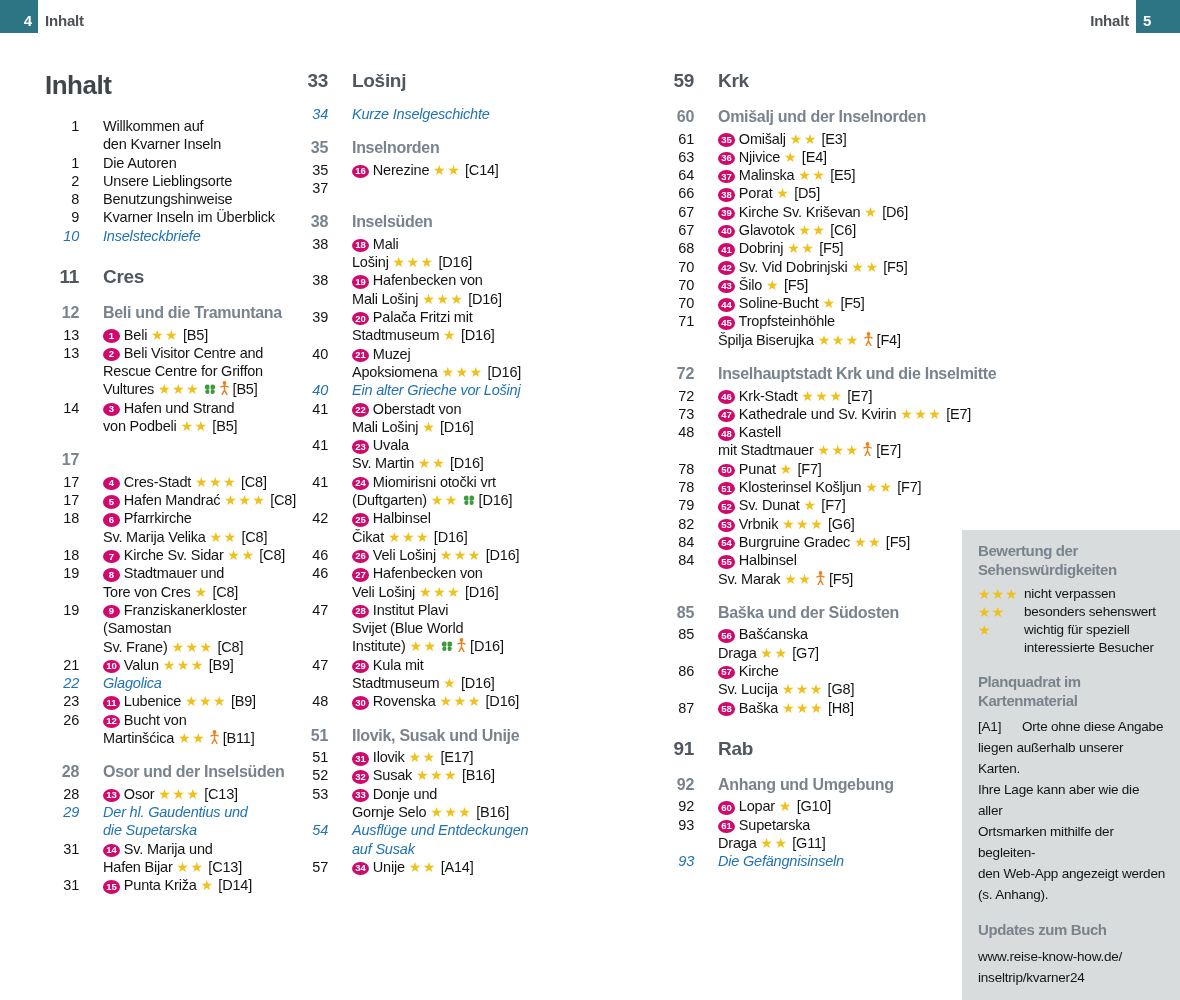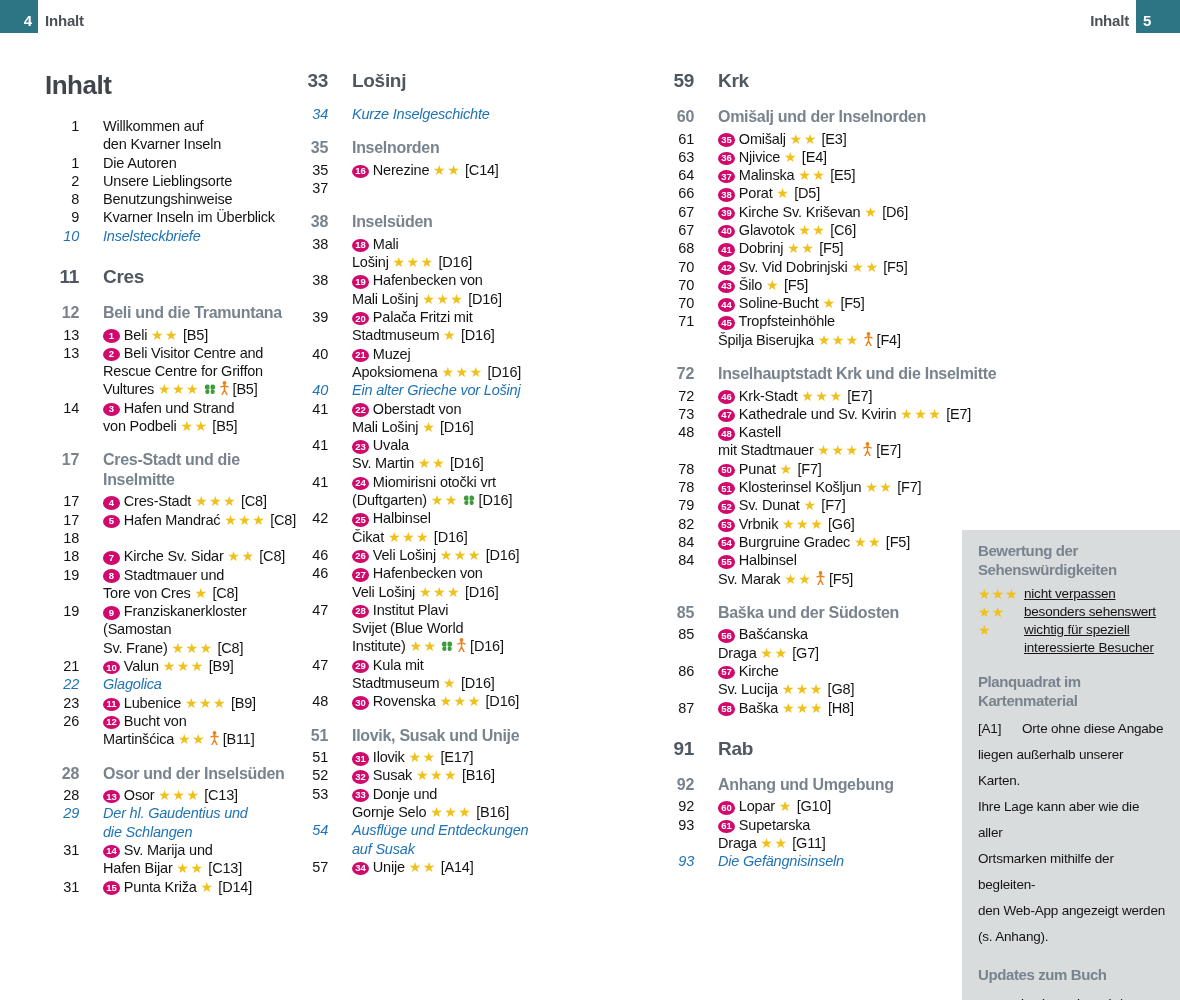--- a/index.html
+++ b/index.html
@@ -62,22 +62,22 @@
     background:var(--box_bg,#d9dcdd);
     box-sizing:border-box;padding:12px 14px 24px 16px;
   }
   .box-h{
     font-size:15px;font-weight:bold;color:var(--section,#78838e);
     margin:16px 0 6px;line-height:18.5px;white-space:pre-line;letter-spacing:-0.4px;
   }
   .box-h:first-child{margin-top:0;}
   .lg-row{display:flex;font-size:13.5px;line-height:18px;letter-spacing:-0.2px;}
   .lg-stars{flex:none;width:46px;color:var(--star,#efc11c);font-size:14px;letter-spacing:1px;}
-  .lg-label{white-space:pre-line;text-decoration:underline;}
-  .box-p{font-size:13.5px;line-height:26px;margin:0;white-space:pre-line;letter-spacing:-0.2px;}
+  .lg-label{white-space:pre-line;}
+  .box-p{font-size:13.5px;line-height:21px;margin:0;white-space:pre-line;letter-spacing:-0.2px;}
   .a1{display:inline-block;min-width:44px;}
 </style>
 </head>
 <body>
 
 <header class="pagehead">
   <div class="ph-left">
     <div class="ph-block">
       <span>4</span>
     </div>
@@ -142,33 +142,32 @@
               <circle cx="4.5" cy="2" r="1.9" fill="currentColor"></circle>
               <path d="M4.5 4.2v4.8M1 5.9l3.5-1 3.5 1M4.5 9l-2.4 4.5M4.5 9l2.4 4.5" stroke="currentColor" stroke-width="1.5" fill="none" stroke-linecap="round"></path>
             </svg></span> [B5]</div></span>
     </div>
     <div class="row row-entry">
       <span class="pg">14</span>
       <span class="ct"><div class="line"><span class="marker">3</span> Hafen und Strand</div><div class="line">von Podbeli <span class="stars">★★</span> [B5]</div></span>
     </div>
     <div class="row row-section">
       <span class="pg">17</span>
-      <span class="ct">Cres-Stadt und die
-Inselmitte</span>
     </div>
     <div class="row row-entry">
       <span class="pg">17</span>
       <span class="ct"><div class="line"><span class="marker">4</span> Cres-Stadt <span class="stars">★★★</span> [C8]</div></span>
     </div>
     <div class="row row-entry">
       <span class="pg">17</span>
       <span class="ct"><div class="line"><span class="marker">5</span> Hafen Mandrać <span class="stars">★★★</span> [C8]</div></span>
     </div>
     <div class="row row-entry">
       <span class="pg">18</span>
+      <span class="ct"><div class="line"><span class="marker">6</span> Pfarrkirche</div><div class="line">Sv. Marija Velika <span class="stars">★★</span> [C8]</div></span>
     </div>
     <div class="row row-entry">
       <span class="pg">18</span>
       <span class="ct"><div class="line"><span class="marker">7</span> Kirche Sv. Sidar <span class="stars">★★</span> [C8]</div></span>
     </div>
     <div class="row row-entry">
       <span class="pg">19</span>
       <span class="ct"><div class="line"><span class="marker">8</span> Stadtmauer und</div><div class="line">Tore von Cres <span class="stars">★</span> [C8]</div></span>
     </div>
     <div class="row row-entry">
@@ -198,21 +197,21 @@
       <span class="pg">28</span>
       <span class="ct">Osor und der Inselsüden</span>
     </div>
     <div class="row row-entry">
       <span class="pg">28</span>
       <span class="ct"><div class="line"><span class="marker">13</span> Osor <span class="stars">★★★</span> [C13]</div></span>
     </div>
     <div class="row row-italic">
       <span class="pg">29</span>
       <span class="ct">Der hl. Gaudentius und
-die Schlangen</span>
+die Supetarska</span>
     </div>
     <div class="row row-entry">
       <span class="pg">31</span>
       <span class="ct"><div class="line"><span class="marker">14</span> Sv. Marija und</div><div class="line">Hafen Bijar <span class="stars">★★</span> [C13]</div></span>
     </div>
     <div class="row row-entry">
       <span class="pg">31</span>
       <span class="ct"><div class="line"><span class="marker">15</span> Punta Križa <span class="stars">★</span> [D14]</div></span>
     </div>
   </div>

